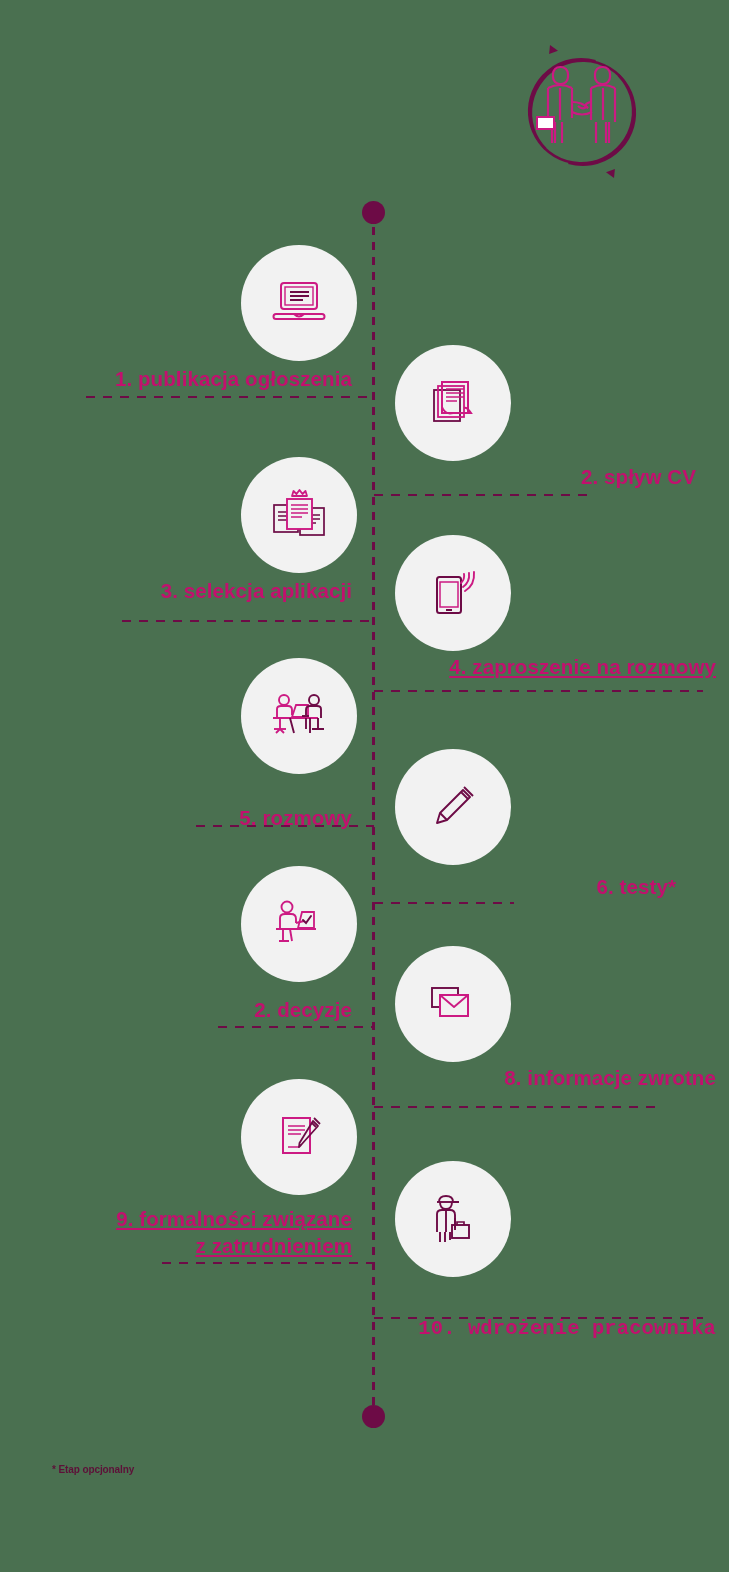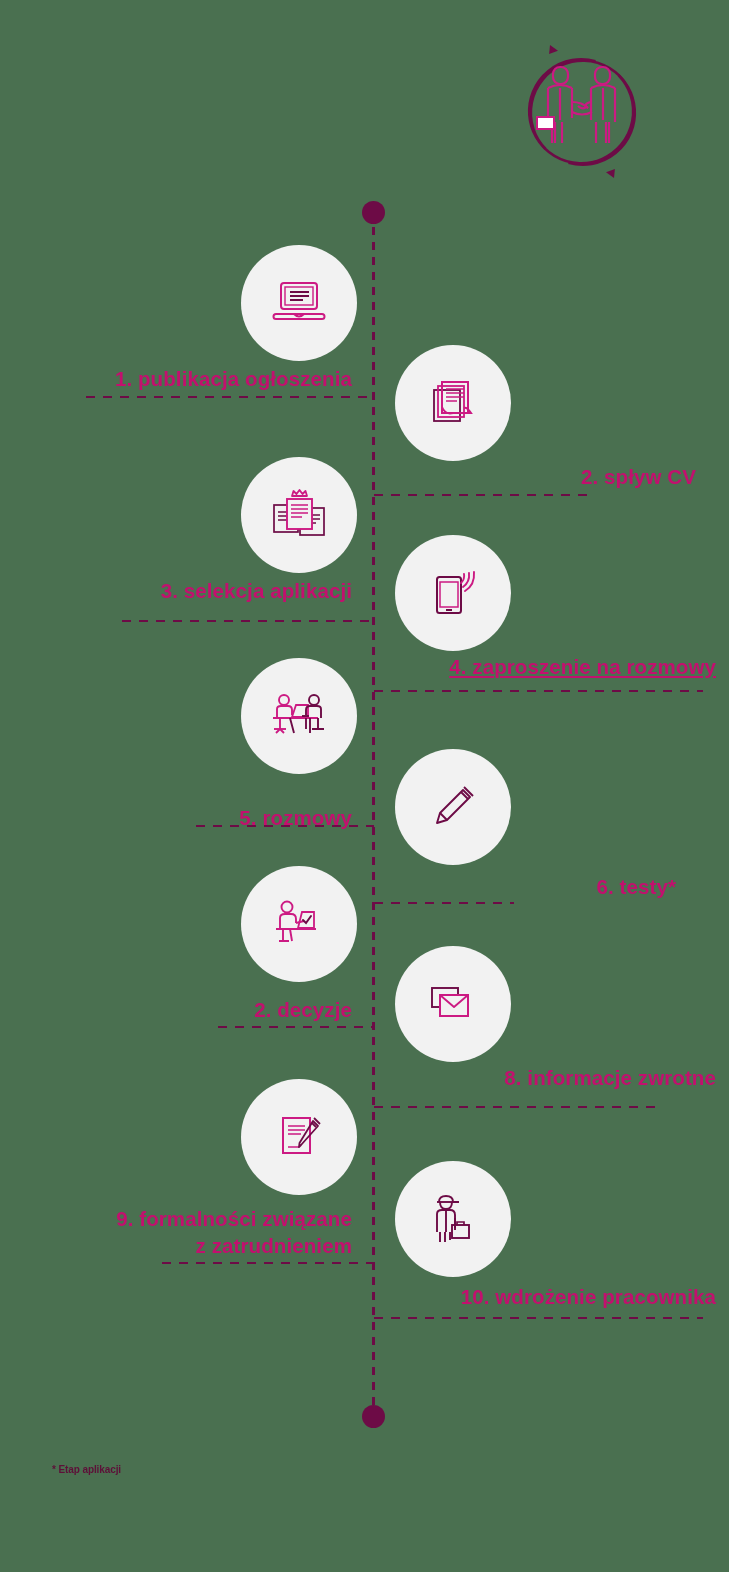--- a/index.html
+++ b/index.html
@@ -300,21 +300,21 @@
           <path d="M 19 19 H 36 M 19 23 H 36 M 19 27 H 32"></path>
           <path d="M 19 40 H 30"></path>
         </g>
         <g fill="none" stroke="#6d0b46" stroke-width="1.8" stroke-linejoin="round">
           <path d="M 44 14 L 49 19 L 32 38 L 30 40 L 30.5 36 Z"></path>
           <path d="M 43 16 L 47 20"></path>
           <path d="M 45 11 L 51 17"></path>
         </g>
       </svg>
     </div>
-    <div class="step-label align-right" style="left:0px; top:1205px; width:352px;">9. formalności związane
+    <div class="step-label align-right" style="left:0px; top:1205px; width:352px;text-decoration:underline;">9. formalności związane
 z zatrudnieniem</div>
     <div class="connector-h" style="left:162px; top:1262px; width:212px;"></div>
   </div>
 
   <div class="step">
     <div class="step-bubble" style="left:395px; top:1161px;">
       <svg width="60" height="62" viewBox="0 0 60 62">
         <g fill="none" stroke="#6d0b46" stroke-width="1.9" stroke-linejoin="round">
 
           <path d="M 16 14 Q 16 8 23 8 Q 30 8 30 14 L 36 14"></path>
@@ -327,19 +327,19 @@
           <path d="M 23 22 L 23 44"></path>
 
           <path d="M 17 44 L 17 54 M 22 44 L 22 54 M 27 44 L 27 52"></path>
 
           <path d="M 32 30 L 32 40"></path>
         </g>
         <rect x="29" y="37" width="17" height="13" fill="none" stroke="#6d0b46" stroke-width="1.9"></rect>
         <path d="M 34 37 L 34 34 H 41 L 41 37" fill="none" stroke="#6d0b46" stroke-width="1.7"></path>
       </svg>
     </div>
-    <div class="step-label align-left" style="left:396px; top:1283px; width:320px;">10. wdrożenie pracownika</div>
+    <div class="step-label align-left" style="left:396px; top:1315px; width:320px;font-family:Liberation Mono, monospace;">10. wdrożenie pracownika</div>
     <div class="connector-h" style="left:374px; top:1317px; width:329px;"></div>
   </div>
 
-  <div id="footnote">* Etap aplikacji</div>
+  <div id="footnote">* Etap opcjonalny</div>
 
 </div>
 
 </body></html>

